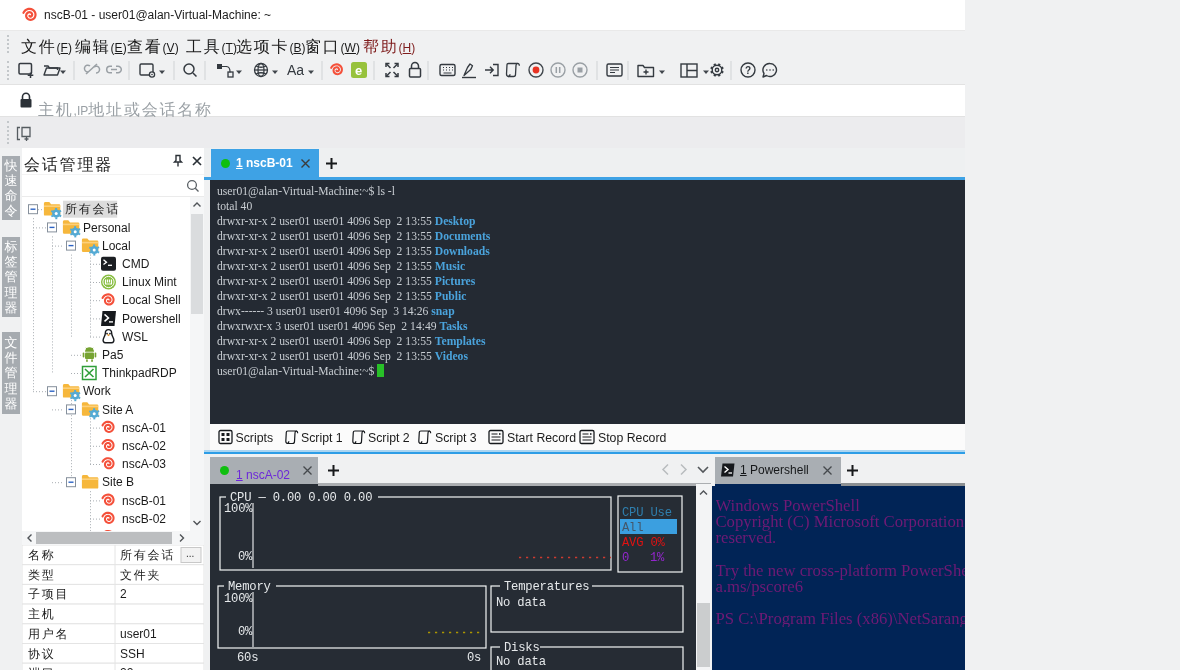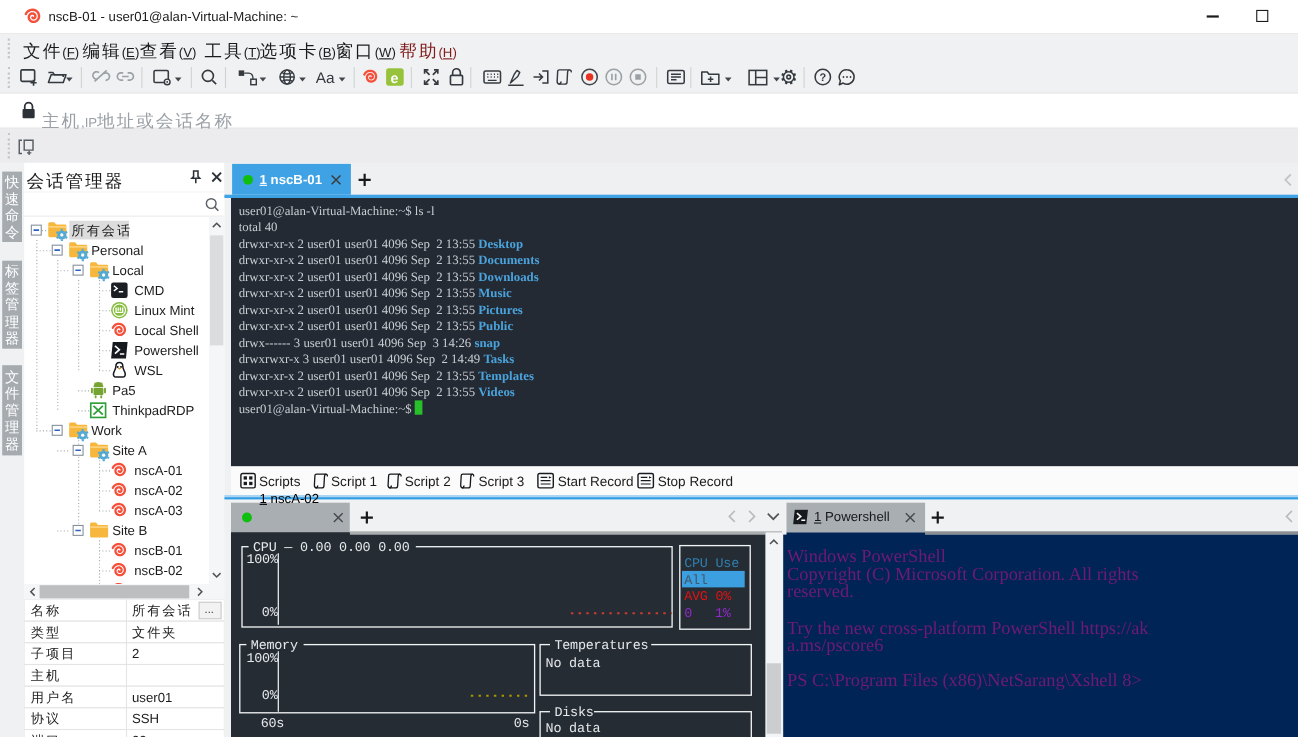--- a/index.html
+++ b/index.html
@@ -1,18 +1,18 @@
 <!DOCTYPE html>
 <html><head><meta charset="utf-8"><style>
 *{margin:0;padding:0;box-sizing:border-box}
 html,body{width:1180px;height:670px;overflow:hidden}
 body{font-family:"Liberation Sans",sans-serif;background:#f0f1f2}
 .a{position:absolute}
 .mono{font-family:Liberation Serif, serif}
-#root{position:relative;width:1180px;height:670px;overflow:hidden}
+#root{position:relative;width:965px;height:670px;overflow:hidden}
 .u{text-decoration:underline}
 .cjk{font-size:16px;letter-spacing:1.8px}
 </style></head><body>
 <div id="root">
 <div class="a" style="left:0;top:0;width:1180px;height:31px;background:#fff;border-bottom:1px solid #e9e9e9"></div>
 <svg class="a" style="left:21px;top:6px" width="18" height="18" viewBox="0 0 18 18">
 <path d="M2.44 6.74 L3.30 5.35 L4.45 4.22 L5.79 3.41 L7.27 2.94 L8.78 2.84 L10.25 3.09 L11.59 3.66 L12.73 4.52 L13.62 5.60 L14.21 6.83 L14.50 8.13 L14.47 9.44 L14.14 10.68 L13.54 11.77 L12.72 12.68 L11.74 13.34 L10.65 13.75 L9.53 13.88 L8.44 13.75 L7.44 13.38 L6.58 12.79 L5.90 12.04 L5.43 11.17 L5.19 10.25 L5.18 9.33 L5.38 8.46 L5.77 7.69 L6.31 7.06 L6.96 6.59 L7.68 6.30 L8.42 6.20 L9.13 6.27 L9.78 6.50 L10.32 6.87 L10.74 7.33 L11.02 7.86 L11.16 8.42 L11.16 8.96 L11.03 9.45 L10.79 9.87 L10.48 10.20 L10.12 10.43 L9.74 10.54 L9.38 10.56 L9.04 10.48 L8.77 10.33 L8.57 10.13 L8.44 9.90" fill="none" stroke="#f4503a" stroke-width="2.2" stroke-linecap="round"></path>
     </svg>
 <div class="a" style="left:44px;top:8px;font-size:12px;color:#1b1b1b">nscB-01 - user01@alan-Virtual-Machine: ~</div>
 <div class="a" style="left:1097px;top:14px;width:11px;height:1.5px;background:#1a1a1a"></div>
@@ -396,21 +396,21 @@
       <rect x="370" y="6.5" width="14" height="13" rx="1.5" fill="none" stroke="#16191d" stroke-width="1.3"></rect>
       <path d="M372.5 10 h6 M372.5 13 h9 M372.5 16 h9" stroke="#16191d" stroke-width="1.1"></path>
       <path d="M380 9 l2.5 1 -2.5 1 z" fill="#16191d"></path>
       <text x="388" y="17.5" font-size="12.3" fill="#1b1b1b" font-family="Liberation Sans">Stop Record</text>
     </svg>
 <div class="a" style="left:204px;top:450px;width:976px;height:2.2px;background:#abd5f1"></div>
 <div class="a" style="left:204px;top:452.2px;width:976px;height:2.3px;background:#2d9de6"></div>
 <div class="a" style="left:204px;top:454.5px;width:507px;height:29px;background:#f0f1f2"></div>
 <div class="a" style="left:210px;top:456.5px;width:108px;height:27px;background:#a9aeb3"></div>
 <div class="a" style="left:220px;top:465.5px;width:9px;height:9px;border-radius:50%;background:#0fbf0f"></div>
-<div class="a" style="left:236px;top:446px;font-size:12px;color:#000000"><span class="u">1</span> nscA-02</div>
+<div class="a" style="left:236px;top:468px;font-size:12px;color:#6d28d9"><span class="u">1</span> nscA-02</div>
 <svg class="a" style="left:302px;top:465px" width="11" height="11">
       <path d="M1.5 1.5 l8 8 M9.5 1.5 l-8 8" stroke="#45494d" stroke-width="1.3"></path>
     </svg>
 <svg class="a" style="left:327px;top:464px" width="13" height="13">
       <path d="M6.5 1 v11 M1 6.5 h11" stroke="#16181a" stroke-width="2"></path>
     </svg>
 <svg class="a" style="left:660px;top:463px" width="52" height="13">
       <path d="M8 1.5 l-5 5 5 5" fill="none" stroke="#b8bcbf" stroke-width="1.5"></path>
       <path d="M21 1.5 l5 5 -5 5" fill="none" stroke="#b8bcbf" stroke-width="1.5"></path>
       <path d="M38 4 l5 5 5-5" fill="none" stroke="#53575b" stroke-width="1.6"></path>

